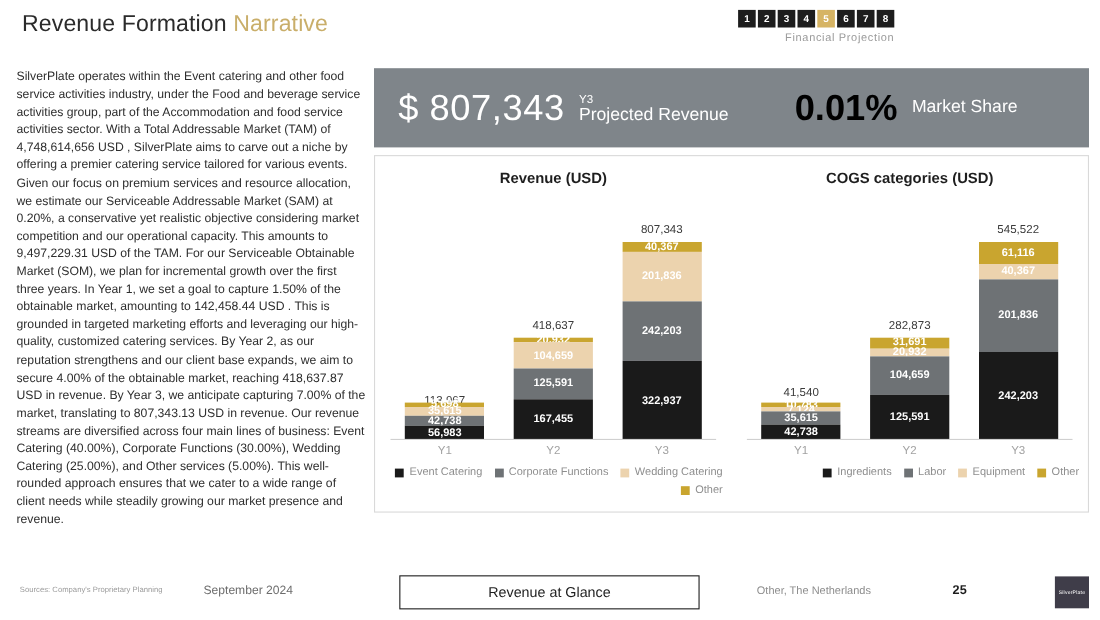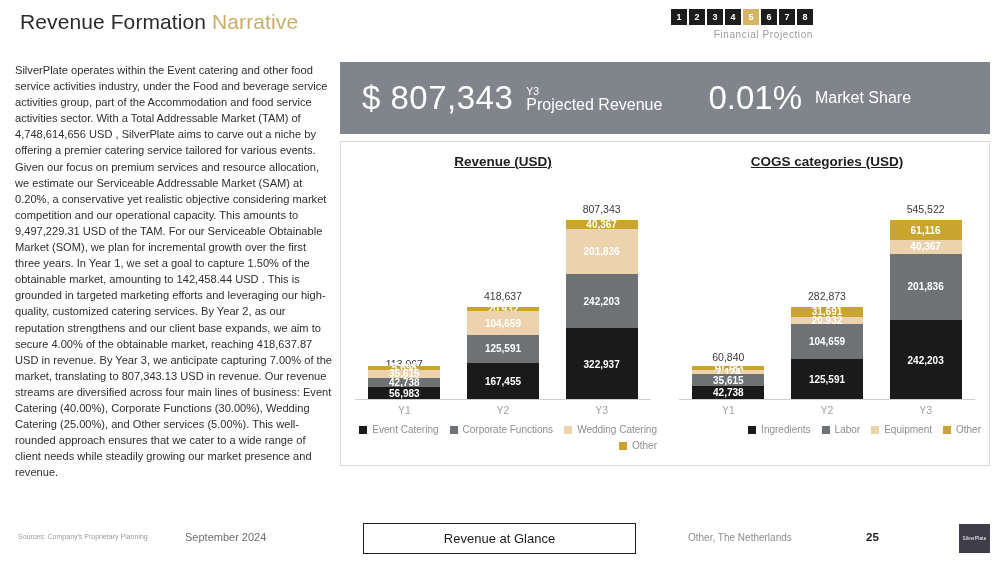--- a/index.html
+++ b/index.html
@@ -31,33 +31,33 @@
 
   
   .kpi {
     position: absolute; left: 340px; top: 62px; width: 650px; height: 72px;
     background: #7f858a; display: flex; align-items: center; padding-left: 22px; gap: 0;
   }
   .kpi-big { font-size: 33px; color: #fff; font-weight: 400; letter-spacing: .5px; }
   .kpi-sub { margin-left: 13px; color: #fff; line-height: 14px; }
   .kpi-sub .l1 { font-size: 10.5px; display: block; }
   .kpi-sub .l2 { font-size: 16px; display: block; }
-  .kpi-big2 { font-size: 33px; color: #ffffff; margin-left: 46px; font-weight: 400; }
+  .kpi-big2 { font-size: 33px; color: #000000; margin-left: 60px; font-weight: 700; }
   .kpi-sub2 { font-size: 16px; color: #fff; margin-left: 13px; }
 
   
   .panel {
     position: absolute; left: 340px; top: 141px; width: 650px; height: 325px;
     background: #fff; border: 1px solid #d9d9d9;
   }
   .charts { display: flex; width: 100%; height: 100%; }
   .chart { position: relative; flex: 1 1 50%; height: 100%; }
   .chart-title {
     position: absolute; top: 12px; left: 0; right: 0; text-align: center;
-    font-size: 13.5px; font-weight: 700; color: #1e1e1e; text-decoration: underline;
+    font-size: 13.5px; font-weight: 700; color: #1e1e1e;
   }
 
   .plot { position: absolute; left: 14px; right: 14px; top: 44px; height: 214px; }
   .axis { position: absolute; left: 0; right: 0; bottom: 0; border-bottom: 1px solid #d0d0d0; }
 
   .bars { position: absolute; left: 0; right: 0; bottom: 0; top: 0; display: flex; align-items: flex-end; justify-content: space-around; }
   .barwrap { position: relative; width: 72px; height: 100%; display: flex; flex-direction: column; justify-content: flex-end; }
   .total {
     position: absolute; left: 50%; transform: translateX(-50%);
     font-size: 10.5px; color: #3a3a3a; white-space: nowrap;
@@ -202,21 +202,21 @@
               <span class="sw" style="background: rgb(201, 165, 47);"></span>
               <span>Other</span>
             </div>
           </div>
         </div>
         <div class="chart">
           <div class="chart-title">COGS categories (USD)</div>
           <div class="plot">
             <div class="bars">
               <div class="barwrap">
-                <div class="total" style="bottom: 36.7619px;">60,840</div>
+                <div class="total" style="bottom: 36.7619px;">41,540</div>
                 <div class="seg gold" style="height: 4px;">
                   <span class="lbl">10,783</span>
                 </div>
                 <div class="seg tan" style="height: 4px;">
                   <span class="lbl">7,124</span>
                 </div>
                 <div class="seg gray" style="height: 11.7515px;">
                   <span class="lbl">35,615</span>
                 </div>
                 <div class="seg dark" style="height: 14.1018px;">

